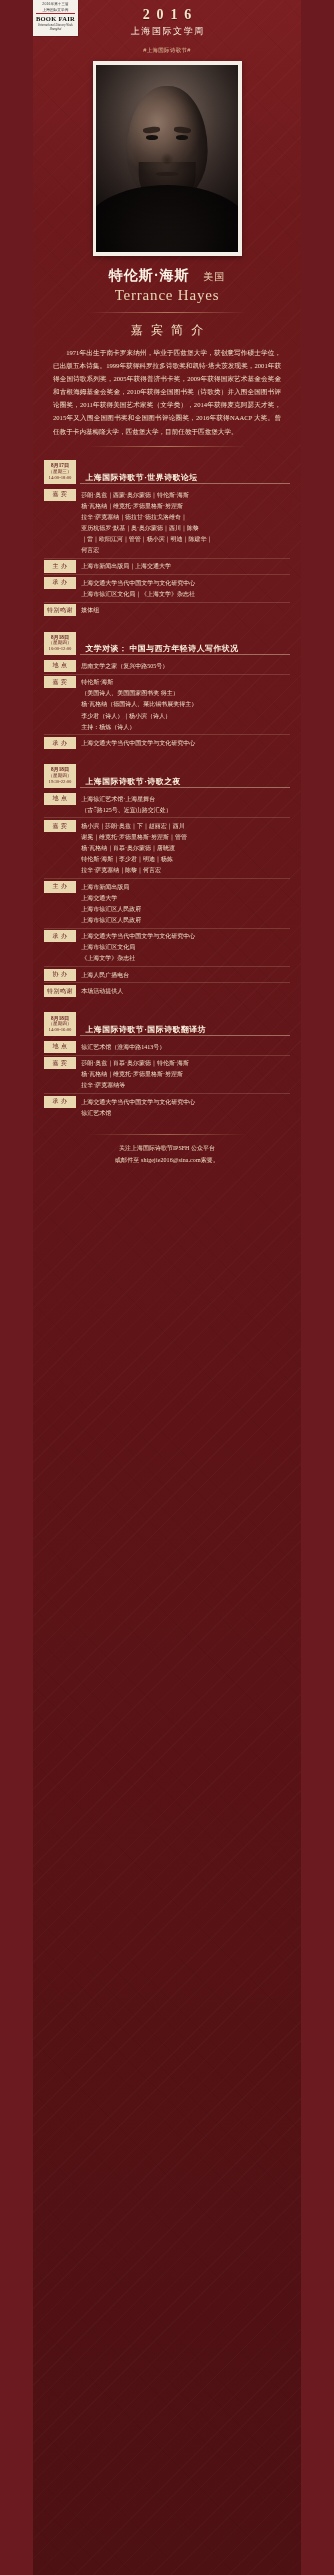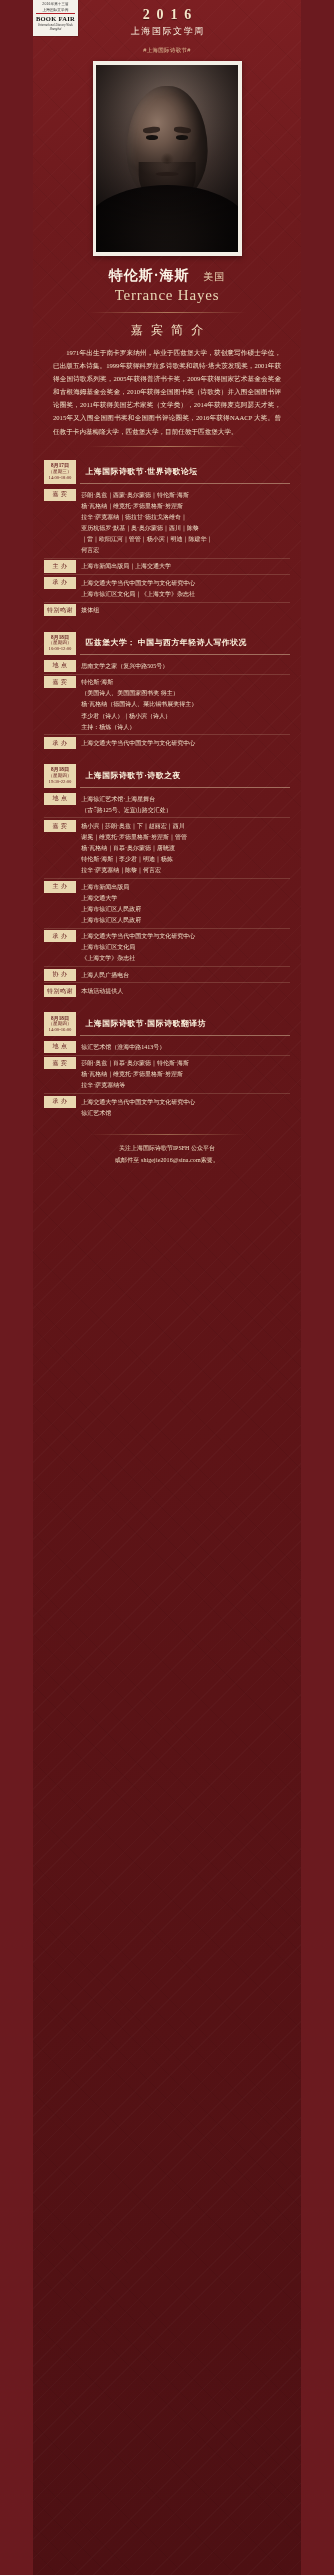--- a/index.html
+++ b/index.html
@@ -292,21 +292,21 @@
     text-align: center;
     padding: 2.1px 1px 2.6px;
     font-family: "Liberation Serif", "DejaVu Serif", serif;
     line-height: 1.3;
   }
   .date-box .d1 { font-size: 5.2px; font-weight: bold; }
   .date-box .d2 { font-size: 4.7px; }
   .event-title {
     flex: 1;
     display: flex;
-    align-items: center;
+    align-items: flex-end;
     padding-left: 5.2px;
     font-family: "Liberation Serif", "DejaVu Serif", serif;
     font-size: 7.8px;
     letter-spacing: 0.6px;
     color: #fbf1dc;
     font-weight: bold;
     border-bottom: 0.5px solid rgba(233,215,176,.45);
   }
   .rows { margin-top: 3.1px; }
   .row {
@@ -451,21 +451,21 @@
         </div>
       </div>
       <div class="event">
         <div class="event-head">
           <div class="date-box">
             <div class="d1">8月18日</div>
             <div class="d2">（星期四）</div>
             <div class="d2">10:00-12:00</div>
           </div>
           <div class="event-title">
-            <span>匹兹堡大学：</span>
+            <span>文学对谈：</span>
             <span style="margin-left: 2.1px;">中国与西方年轻诗人写作状况</span>
           </div>
         </div>
         <div class="rows">
           <div class="row">
             <div class="row-label">地 点</div>
             <div class="row-value">
               <span class="line">思南文学之家（复兴中路505号）</span>
             </div>
           </div>

